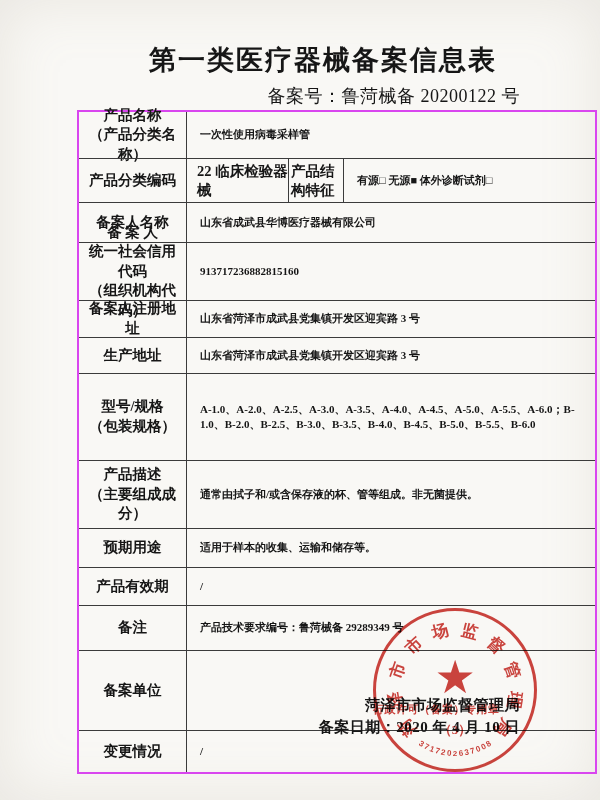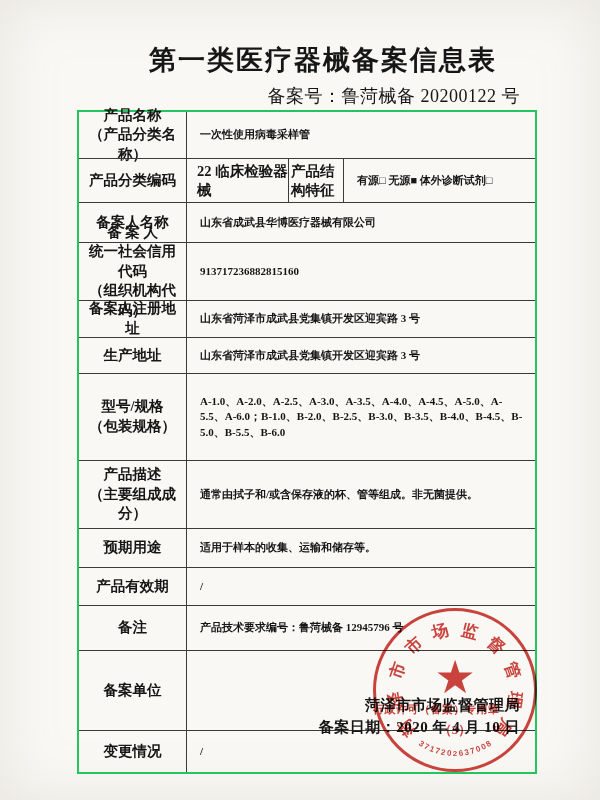--- a/index.html
+++ b/index.html
@@ -14,22 +14,22 @@
   }
   .doc-title{
     position:absolute;top:42px;left:0;width:100%;
     text-align:center;font-size:27px;font-weight:700;letter-spacing:2px;padding-left:23px;
   }
   .record-no{
     position:absolute;top:84px;right:80px;
     font-size:18px;font-weight:400;letter-spacing:0.5px;
   }
   .form-table{
-    position:absolute;left:77px;top:110px;width:460px;
-    box-sizing:border-box;border:2px solid #22c55e;
+    position:absolute;left:77px;top:110px;width:520px;
+    box-sizing:border-box;border:2px solid #d946ef;
     display:flex;flex-direction:column;
   }
   .trow{display:flex;box-sizing:border-box;border-top:1.5px solid #3b3b3b;}
   .trow:first-child{border-top:none;}
   .cell{box-sizing:border-box;display:flex;align-items:center;}
   .label-cell{
     width:108px;flex:0 0 108px;justify-content:center;text-align:center;
     border-right:1.5px solid #3b3b3b;
     font-size:14.5px;font-weight:700;line-height:1.35;
     white-space:pre-line;padding:2px 3px;
@@ -149,21 +149,21 @@
       <div class="cell value-cell">适用于样本的收集、运输和储存等。</div>
     </div>
 
     <div class="trow h38">
       <div class="cell label-cell">产品有效期</div>
       <div class="cell value-cell">/</div>
     </div>
 
     <div class="trow h45">
       <div class="cell label-cell">备注</div>
-      <div class="cell value-cell">产品技术要求编号：鲁菏械备 12945796 号</div>
+      <div class="cell value-cell">产品技术要求编号：鲁菏械备 29289349 号</div>
     </div>
 
     <div class="trow h80">
       <div class="cell label-cell">备案单位</div>
       <div class="cell value-cell"></div>
     </div>
 
     <div class="trow h42">
       <div class="cell label-cell">变更情况</div>
       <div class="cell value-cell">/</div>

